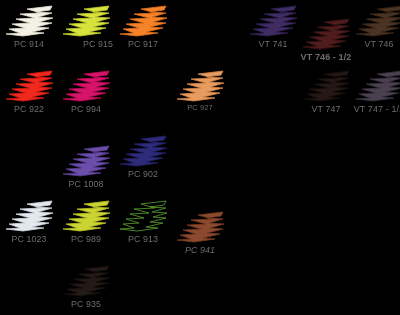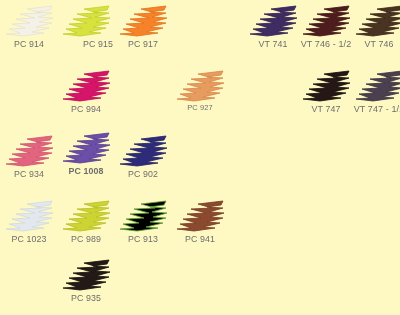--- a/index.html
+++ b/index.html
@@ -12,21 +12,21 @@
     height: 315px;
     position: relative;
     overflow: hidden;
     font-family: "Liberation Sans", sans-serif;
     -webkit-font-smoothing: antialiased;
   }
 
   #chart-root {
     position: absolute;
     inset: 0;
-    background: #fef9c3;
+    background: #000000;
   }
 
   
   .panel {
     position: absolute;
   }
   #panel-pc {
     left: 0px;
     top: 0px;
     width: 232px;
@@ -110,45 +110,45 @@
         <span class="swatch-label">PC 915</span>
       </div>
       <div class="swatch-cell" style="left: 114px; top: 3px;">
         <span class="swatch-mark">
           <svg viewBox="0 0 52 34">
             <path d="M3 31 L17 30 L6 26 L22 25 L9 21 L27 20 L13 16 L32 15 L17 11 L38 10 L24 6 L49 3 L47 7 L33 9 L49 10 L35 14 L50 15 L36 19 L49 20 L33 24 L46 25 L29 29 L41 30 L20 33 Z" fill="#f6832a" stroke="#e2701b" stroke-width="0.8" stroke-linejoin="round"></path>
           </svg>
         </span>
         <span class="swatch-label">PC 917</span>
       </div>
+      <div class="swatch-cell" style="left: 0px; top: 68px;">
+        <span class="swatch-mark">
+          <svg viewBox="0 0 52 34">
+            <path d="M3 31 L17 30 L6 26 L22 25 L9 21 L27 20 L13 16 L32 15 L17 11 L38 10 L24 6 L49 3 L47 7 L33 9 L49 10 L35 14 L50 15 L36 19 L49 20 L33 24 L46 25 L29 29 L41 30 L20 33 Z" fill="#f0291e" stroke="#d81a11" stroke-width="0.8" stroke-linejoin="round"></path>
+          </svg>
+        </span>
+        <span class="swatch-label">PC 922</span>
+      </div>
       <div class="swatch-cell" style="left: 57px; top: 68px;">
         <span class="swatch-mark">
           <svg viewBox="0 0 52 34">
             <path d="M3 31 L17 30 L6 26 L22 25 L9 21 L27 20 L13 16 L32 15 L17 11 L38 10 L24 6 L49 3 L47 7 L33 9 L49 10 L35 14 L50 15 L36 19 L49 20 L33 24 L46 25 L29 29 L41 30 L20 33 Z" fill="#d6146a" stroke="#bb0857" stroke-width="0.8" stroke-linejoin="round"></path>
           </svg>
         </span>
         <span class="swatch-label">PC 994</span>
       </div>
       <div class="swatch-cell" style="left: 171px; top: 68px;">
         <span class="swatch-mark">
           <svg viewBox="0 0 52 34">
             <path d="M3 31 L17 30 L6 26 L22 25 L9 21 L27 20 L13 16 L32 15 L17 11 L38 10 L24 6 L49 3 L47 7 L33 9 L49 10 L35 14 L50 15 L36 19 L49 20 L33 24 L46 25 L29 29 L41 30 L20 33 Z" fill="#e79b5e" stroke="#d6874a" stroke-width="0.8" stroke-linejoin="round"></path>
           </svg>
         </span>
         <span class="swatch-label small">PC 927</span>
       </div>
-      <div class="swatch-cell" style="left: 0px; top: 133px;">
-        <span class="swatch-mark">
-          <svg viewBox="0 0 52 34">
-            <path d="M3 31 L17 30 L6 26 L22 25 L9 21 L27 20 L13 16 L32 15 L17 11 L38 10 L24 6 L49 3 L47 7 L33 9 L49 10 L35 14 L50 15 L36 19 L49 20 L33 24 L46 25 L29 29 L41 30 L20 33 Z" fill="#e2647f" stroke="#cf5070" stroke-width="0.8" stroke-linejoin="round"></path>
-          </svg>
-        </span>
-        <span class="swatch-label">PC 934</span>
-      </div>
-      <div class="swatch-cell" style="left: 57px; top: 130px; font-weight: bold;">
+      <div class="swatch-cell" style="left: 57px; top: 143px;">
         <span class="swatch-mark">
           <svg viewBox="0 0 52 34">
             <path d="M3 31 L17 30 L6 26 L22 25 L9 21 L27 20 L13 16 L32 15 L17 11 L38 10 L24 6 L49 3 L47 7 L33 9 L49 10 L35 14 L50 15 L36 19 L49 20 L33 24 L46 25 L29 29 L41 30 L20 33 Z" fill="#6b4ea8" stroke="#573a92" stroke-width="0.8" stroke-linejoin="round"></path>
           </svg>
         </span>
         <span class="swatch-label">PC 1008</span>
       </div>
       <div class="swatch-cell" style="left: 114px; top: 133px;">
         <span class="swatch-mark">
           <svg viewBox="0 0 52 34">
@@ -174,48 +174,48 @@
         <span class="swatch-label">PC 989</span>
       </div>
       <div class="swatch-cell" style="left: 114px; top: 198px;">
         <span class="swatch-mark">
           <svg viewBox="0 0 52 34">
             <path d="M3 31 L17 30 L6 26 L22 25 L9 21 L27 20 L13 16 L32 15 L17 11 L38 10 L24 6 L49 3 L47 7 L33 9 L49 10 L35 14 L50 15 L36 19 L49 20 L33 24 L46 25 L29 29 L41 30 L20 33 Z" fill="#6eb council" stroke="#5aa32f" stroke-width="0.8" stroke-linejoin="round"></path>
           </svg>
         </span>
         <span class="swatch-label">PC 913</span>
       </div>
-      <div class="swatch-cell" style="left: 171px; top: 198px;">
+      <div class="swatch-cell" style="left: 171px; top: 209px; font-style: italic;">
         <span class="swatch-mark">
           <svg viewBox="0 0 52 34">
             <path d="M3 31 L17 30 L6 26 L22 25 L9 21 L27 20 L13 16 L32 15 L17 11 L38 10 L24 6 L49 3 L47 7 L33 9 L49 10 L35 14 L50 15 L36 19 L49 20 L33 24 L46 25 L29 29 L41 30 L20 33 Z" fill="#8b4a2f" stroke="#75381f" stroke-width="0.8" stroke-linejoin="round"></path>
           </svg>
         </span>
         <span class="swatch-label">PC 941</span>
       </div>
-      <div class="swatch-cell" style="left: 57px; top: 257px;">
+      <div class="swatch-cell" style="left: 57px; top: 263px;">
         <span class="swatch-mark">
           <svg viewBox="0 0 52 34">
             <path d="M3 31 L17 30 L6 26 L22 25 L9 21 L27 20 L13 16 L32 15 L17 11 L38 10 L24 6 L49 3 L47 7 L33 9 L49 10 L35 14 L50 15 L36 19 L49 20 L33 24 L46 25 L29 29 L41 30 L20 33 Z" fill="#231a17" stroke="#120c0a" stroke-width="0.8" stroke-linejoin="round"></path>
           </svg>
         </span>
         <span class="swatch-label">PC 935</span>
       </div>
     </div>
 
   <div class="panel" id="panel-vt">
       <div class="swatch-cell" style="left: 0px; top: 3px;">
         <span class="swatch-mark">
           <svg viewBox="0 0 52 34">
             <path d="M3 31 L17 30 L6 26 L22 25 L9 21 L27 20 L13 16 L32 15 L17 11 L38 10 L24 6 L49 3 L47 7 L33 9 L49 10 L35 14 L50 15 L36 19 L49 20 L33 24 L46 25 L29 29 L41 30 L20 33 Z" fill="#3f2c63" stroke="#2d1d4c" stroke-width="0.8" stroke-linejoin="round"></path>
           </svg>
         </span>
         <span class="swatch-label">VT 741</span>
       </div>
-      <div class="swatch-cell" style="left: 53px; top: 3px;">
+      <div class="swatch-cell" style="left: 53px; top: 16px; font-weight: bold;">
         <span class="swatch-mark">
           <svg viewBox="0 0 52 34">
             <path d="M3 31 L17 30 L6 26 L22 25 L9 21 L27 20 L13 16 L32 15 L17 11 L38 10 L24 6 L49 3 L47 7 L33 9 L49 10 L35 14 L50 15 L36 19 L49 20 L33 24 L46 25 L29 29 L41 30 L20 33 Z" fill="#4e1c1c" stroke="#3a1111" stroke-width="0.8" stroke-linejoin="round"></path>
           </svg>
         </span>
         <span class="swatch-label wide">VT 746 - 1/2</span>
       </div>
       <div class="swatch-cell" style="left: 106px; top: 3px;">
         <span class="swatch-mark">
           <svg viewBox="0 0 52 34">

